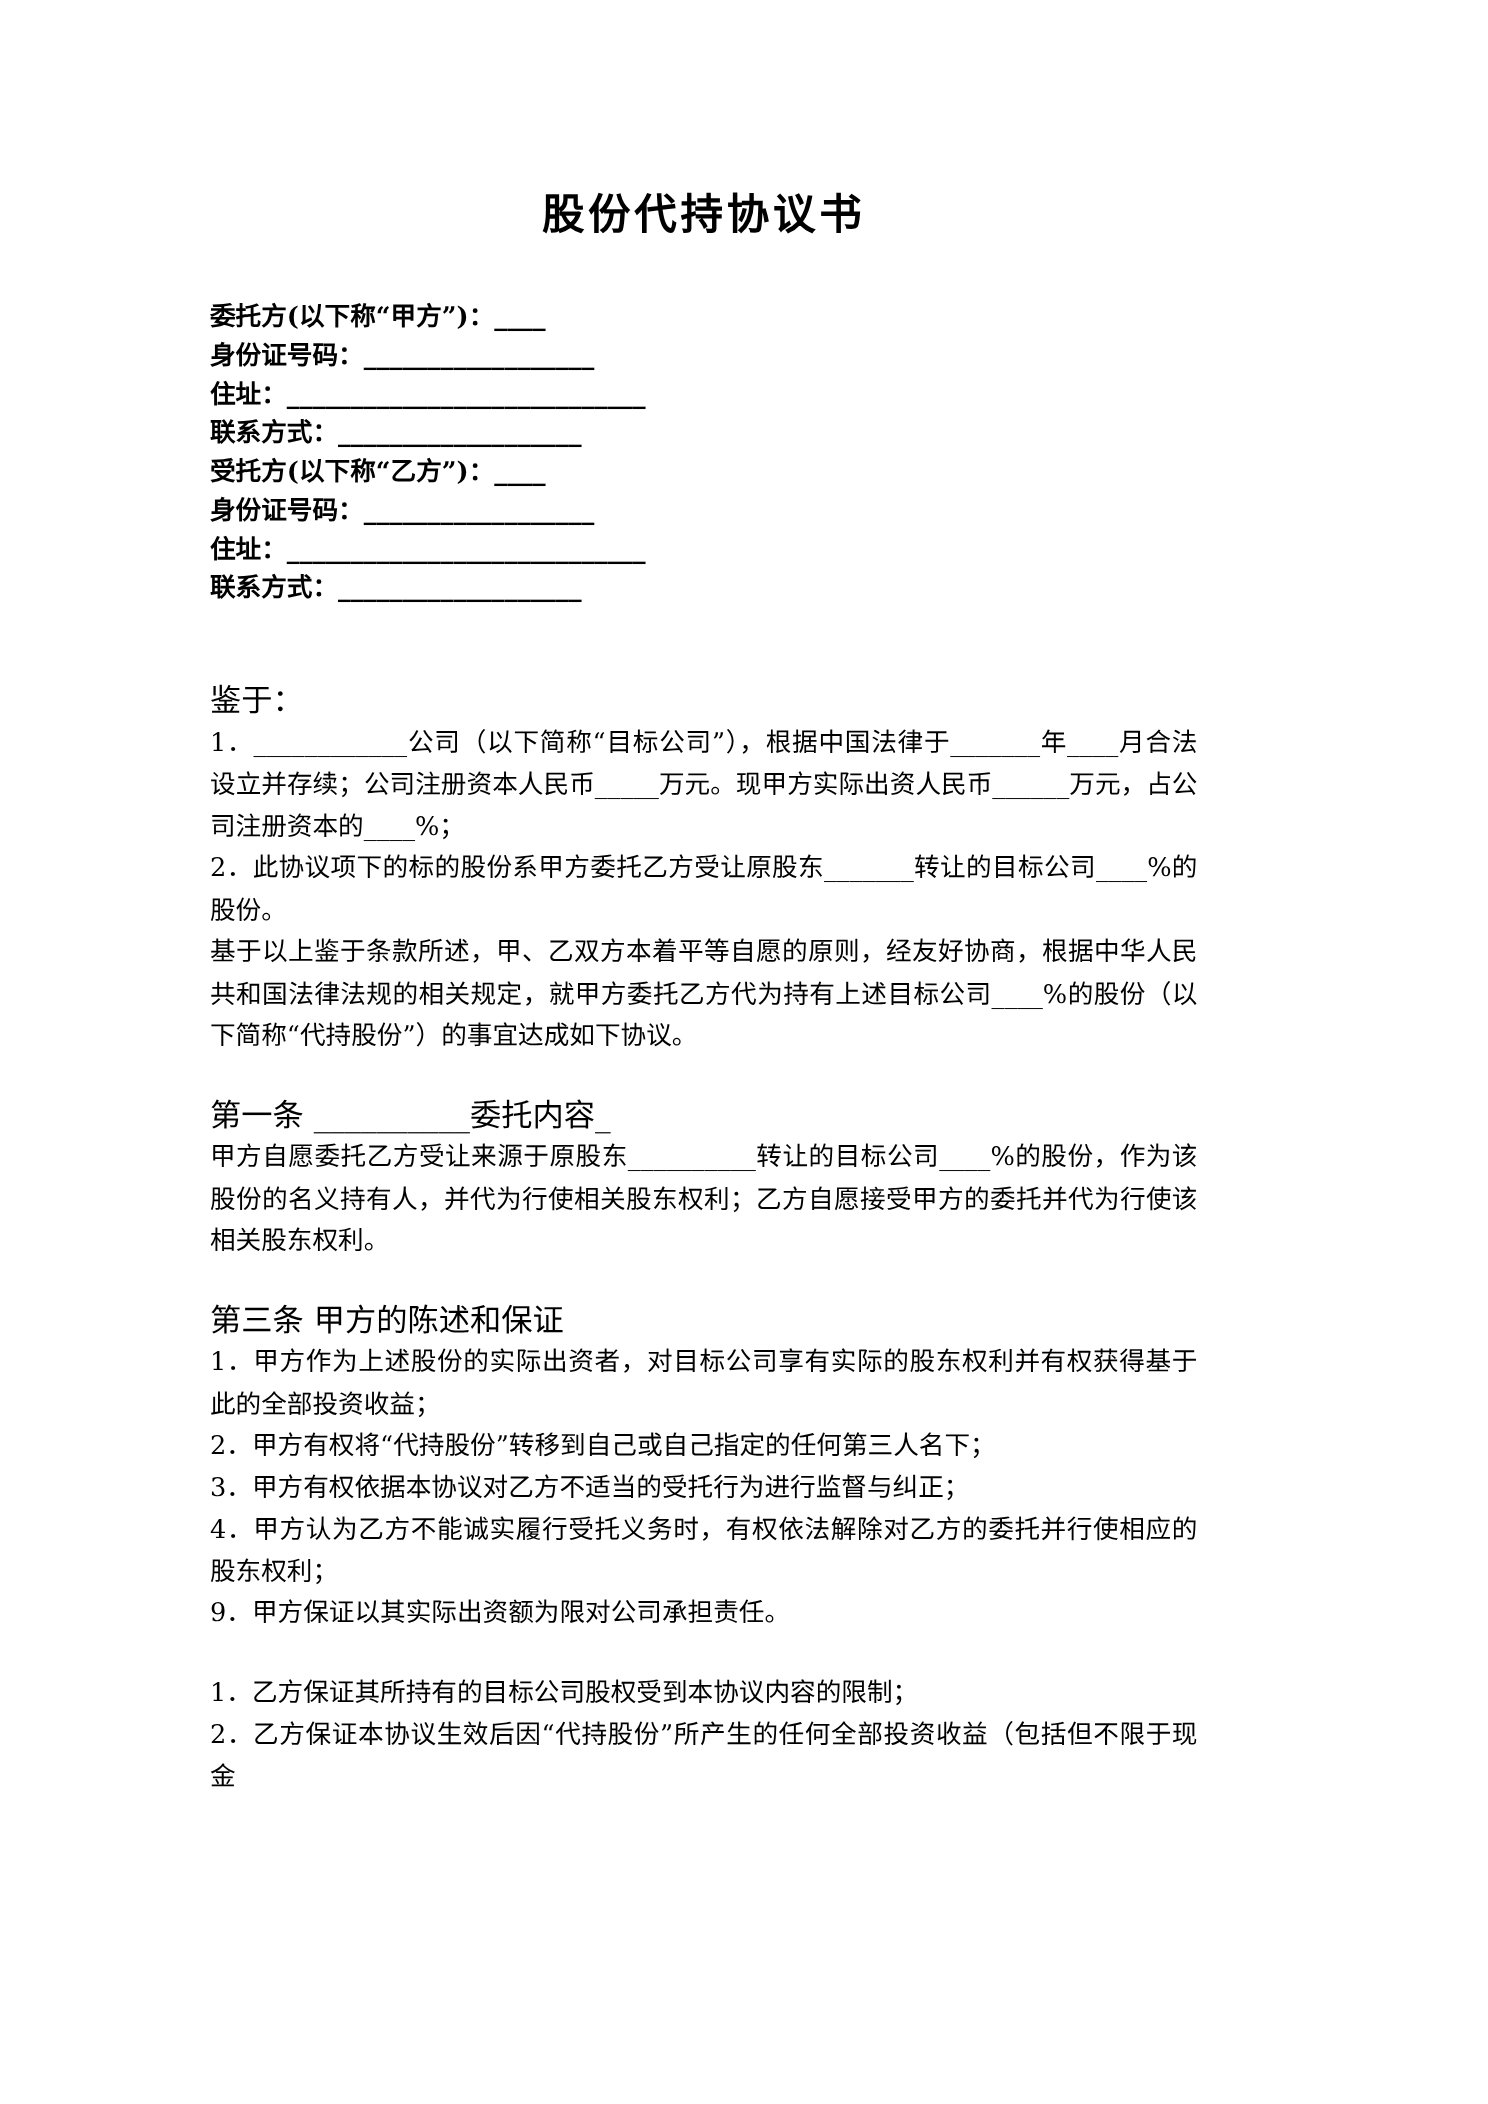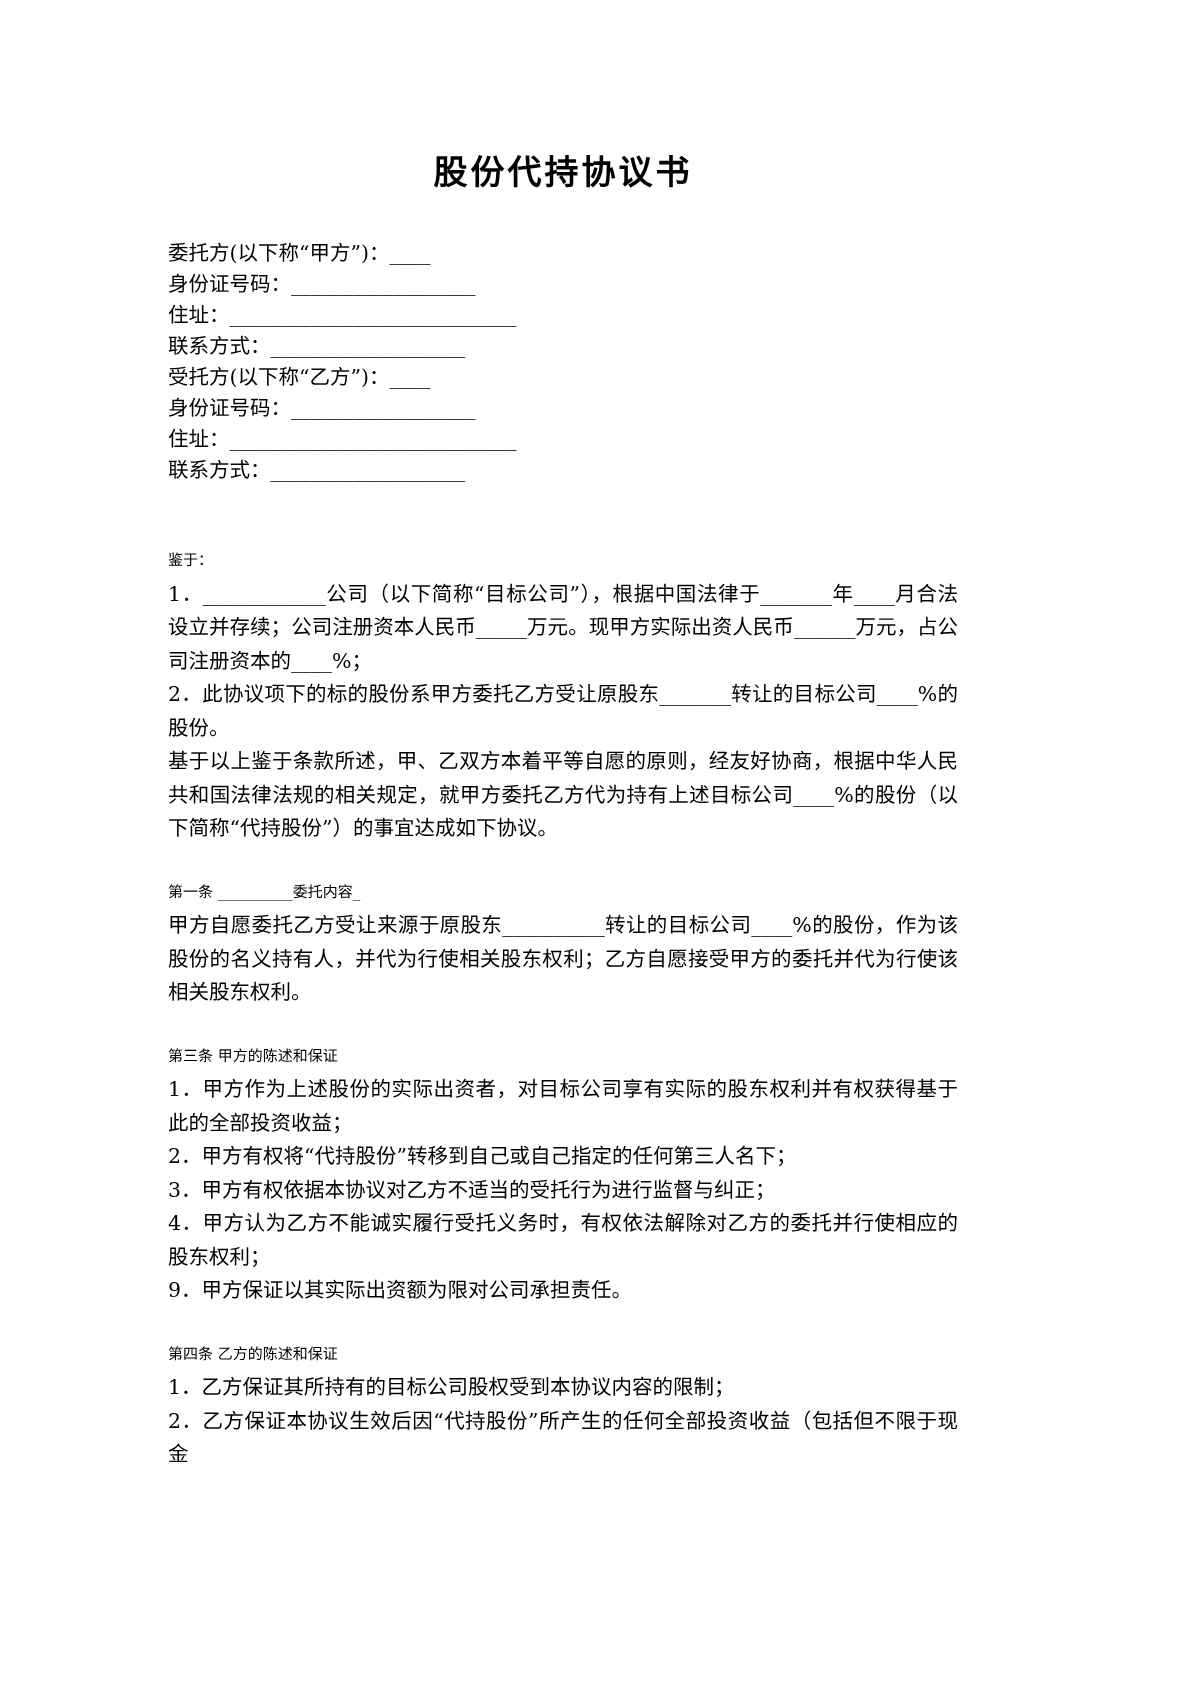--- a/index.html
+++ b/index.html
@@ -30,40 +30,41 @@
     font-weight: bold;
     letter-spacing: 3px;
     margin: 0;
     padding-top: 150px;
     padding-bottom: 0;
     line-height: 1.3;
     font-family: "DejaVu Sans", "Liberation Sans", sans-serif;
   }
   .party-block {
     margin-top: 44px;
+    font-weight: bold;
   }
   .line {
     font-size: 20.5px;
     line-height: 31px;
     white-space: pre-wrap;
     word-break: break-all;
   }
   .gap-lg {
     height: 58px;
   }
   .para {
     font-size: 20.5px;
     line-height: 33.5px;
     text-align: justify;
     text-justify: inter-ideograph;
     margin: 0;
     word-break: break-all;
   }
   .heading {
-    font-size: 15px;
+    font-size: 25px;
     line-height: 33.5px;
     margin: 0;
     word-break: break-all;
   }
   .block {
     margin: 0;
   }
   .section {
     margin-top: 30px;
   }
@@ -105,19 +106,18 @@
     <div class="section">
       <p class="heading">第三条  甲方的陈述和保证</p>
       <p class="para">1．甲方作为上述股份的实际出资者，对目标公司享有实际的股东权利并有权获得基于此的全部投资收益；</p>
       <p class="para">2．甲方有权将“代持股份”转移到自己或自己指定的任何第三人名下；</p>
       <p class="para">3．甲方有权依据本协议对乙方不适当的受托行为进行监督与纠正；</p>
       <p class="para">4．甲方认为乙方不能诚实履行受托义务时，有权依法解除对乙方的委托并行使相应的股东权利；</p>
       <p class="para">9．甲方保证以其实际出资额为限对公司承担责任。</p>
     </div>
 
     <div class="section">
-      <p class="heading">第四条  乙方的陈述和保证</p>
       <p class="para">1．乙方保证其所持有的目标公司股权受到本协议内容的限制；</p>
       <p class="para">2．乙方保证本协议生效后因“代持股份”所产生的任何全部投资收益（包括但不限于现金</p>
     </div>
 
   </div>
 </div>
 
 </body></html>

